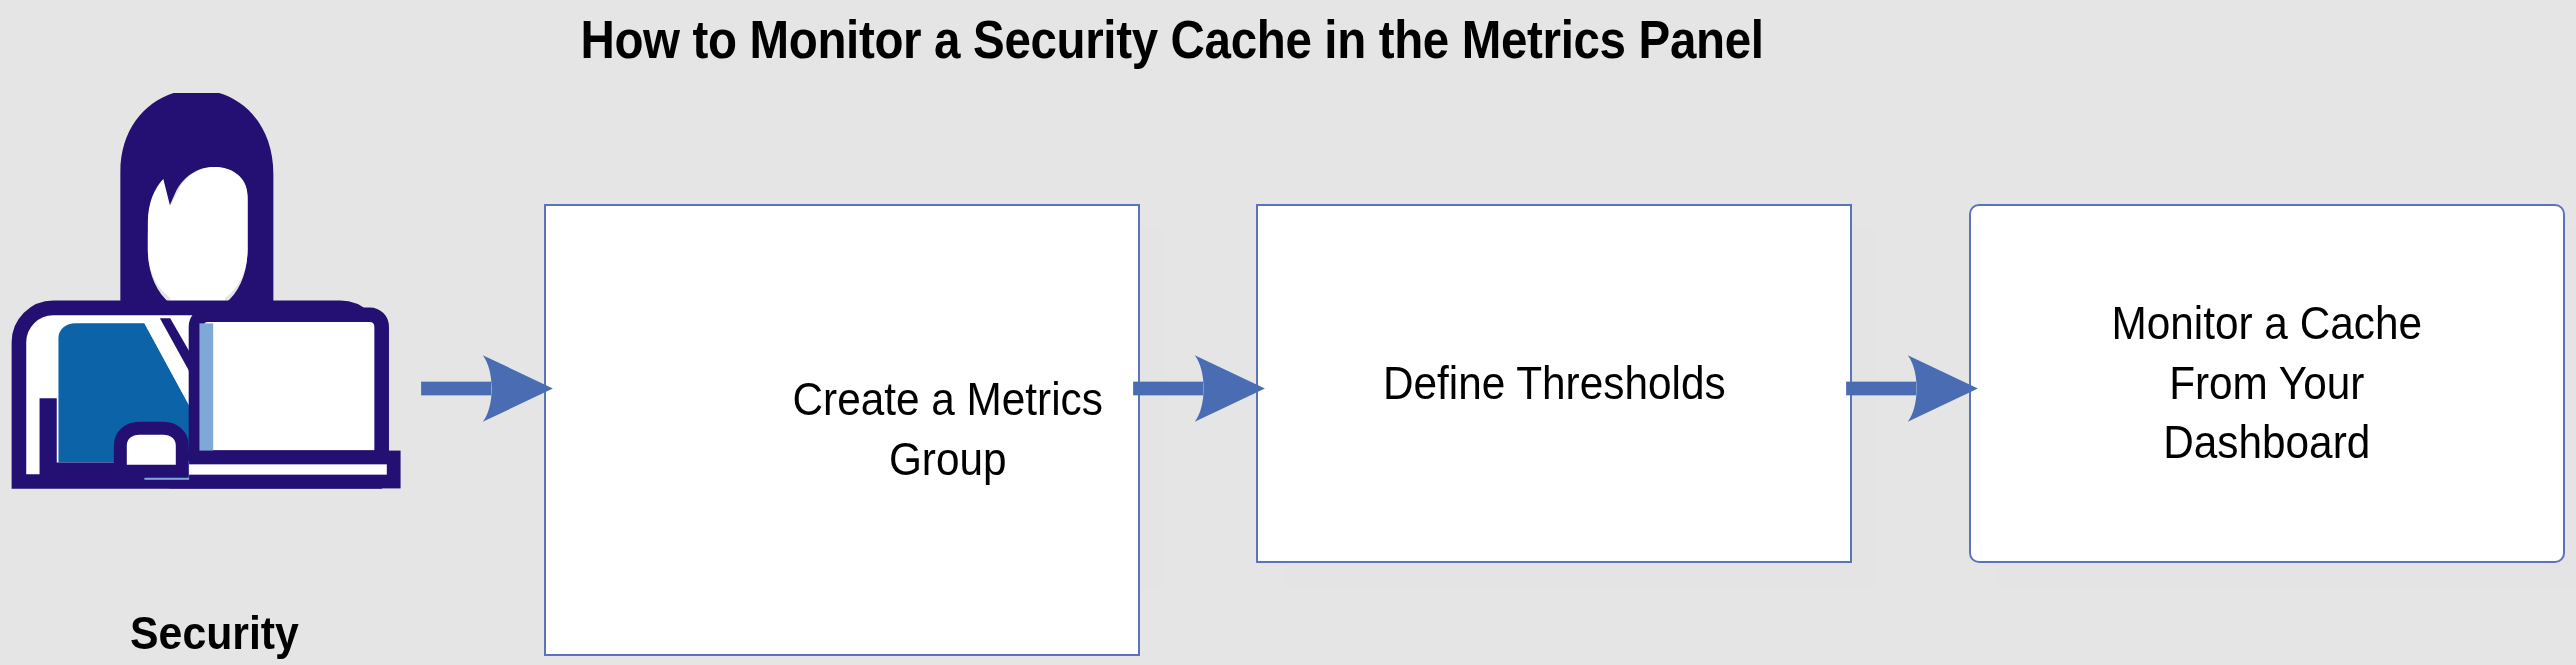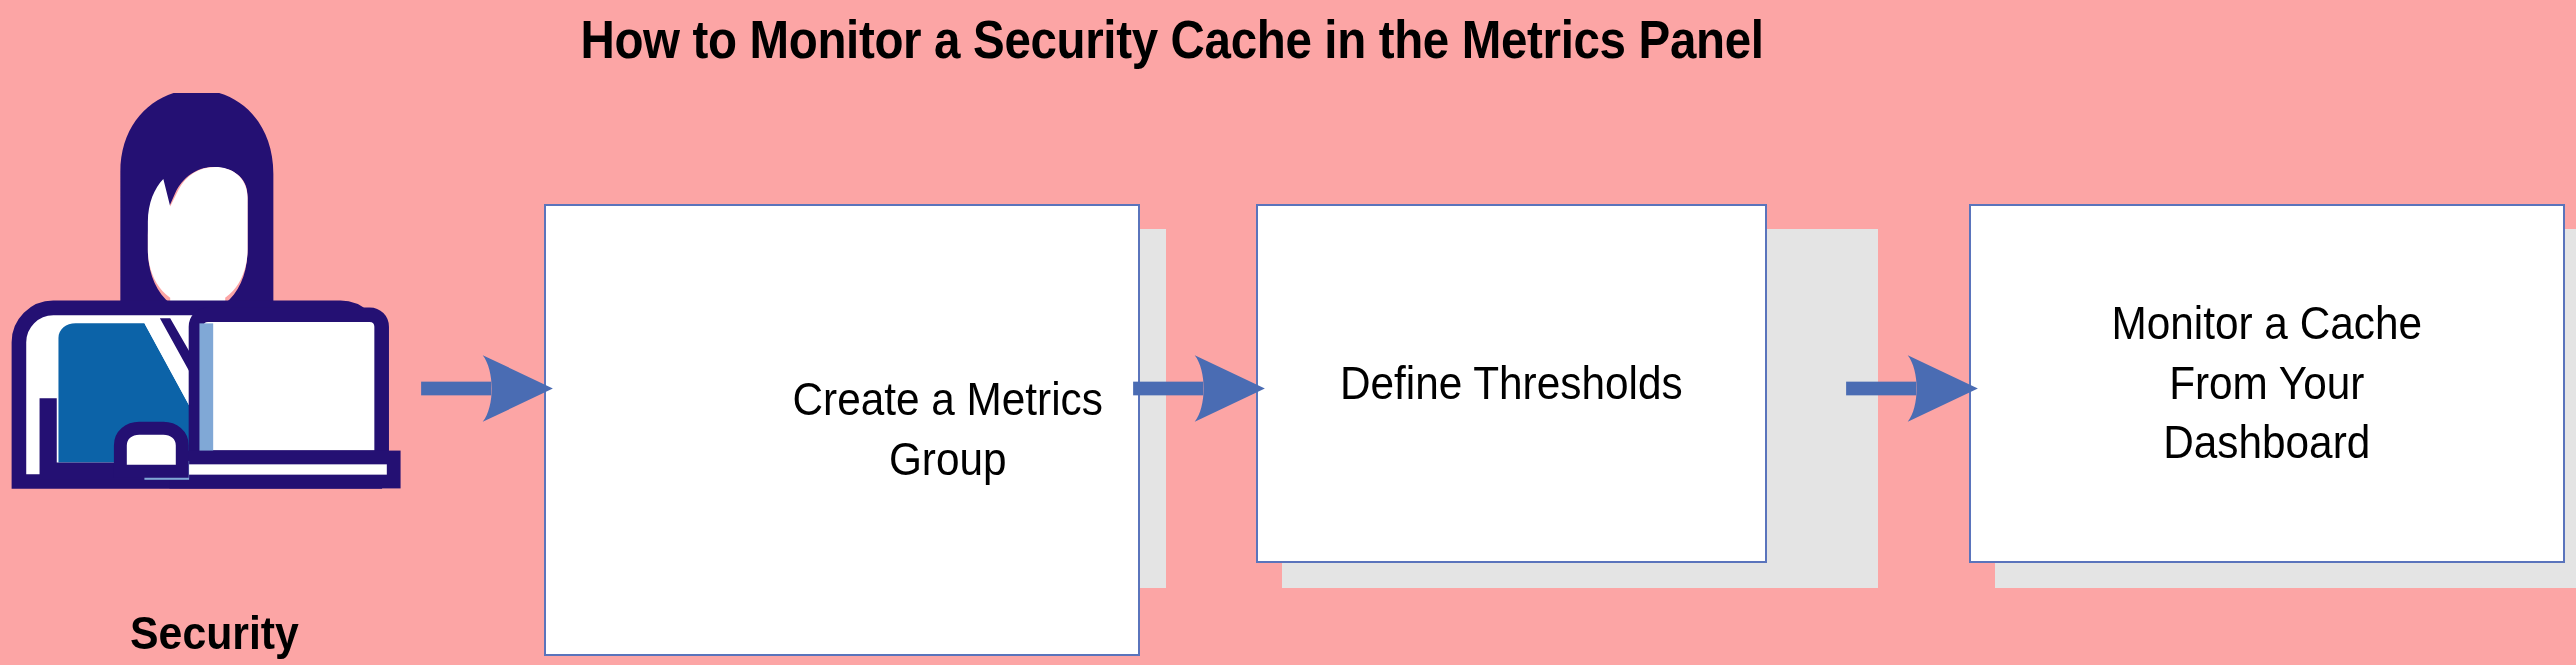--- a/index.html
+++ b/index.html
@@ -10,21 +10,21 @@
   }
   body {
     font-family: "Liberation Sans", sans-serif;
     -webkit-font-smoothing: antialiased;
   }
 
   #canvas {
     position: relative;
     width: 2576px;
     height: 665px;
-    background: #fca5a5;
+    background: #e5e5e5;
     overflow: hidden;
   }
 
   
   #diagram-title {
     position: absolute;
     left: 0;
     top: 10.3px;
     width: 2344px;
     text-align: center;
@@ -93,24 +93,24 @@
     color: #000000;
     text-align: center;
     padding: 0 22px;
     transform: scaleX(0.92);
   }
   .box-label .line { display: block; white-space: nowrap; }
 
   #box-1 { left: 544px;  top: 204px; width: 596px;  height: 452px; justify-content: flex-end; }
   #shadow-1 { left: 570px; top: 229px; width: 596px; height: 359px; }
 
-  #box-2 { left: 1256px; top: 204px; width: 511px;  height: 359px; }
+  #box-2 { left: 1256px; top: 204px; width: 596px;  height: 359px; }
   #shadow-2 { left: 1282px; top: 229px; width: 596px; height: 359px; }
 
-  #box-3 { left: 1969px; top: 204px; width: 596px;  height: 359px; }
+  #box-3 { left: 1969px; top: 204px; width: 596px;  height: 359px; border-radius: 10px; }
   #shadow-3 { left: 1995px; top: 229px; width: 596px; height: 359px; }
 
   
   .connector-arrow {
     position: absolute;
     top: 350px;
     width: 132px;
     height: 77px;
     z-index: 4;
   }

